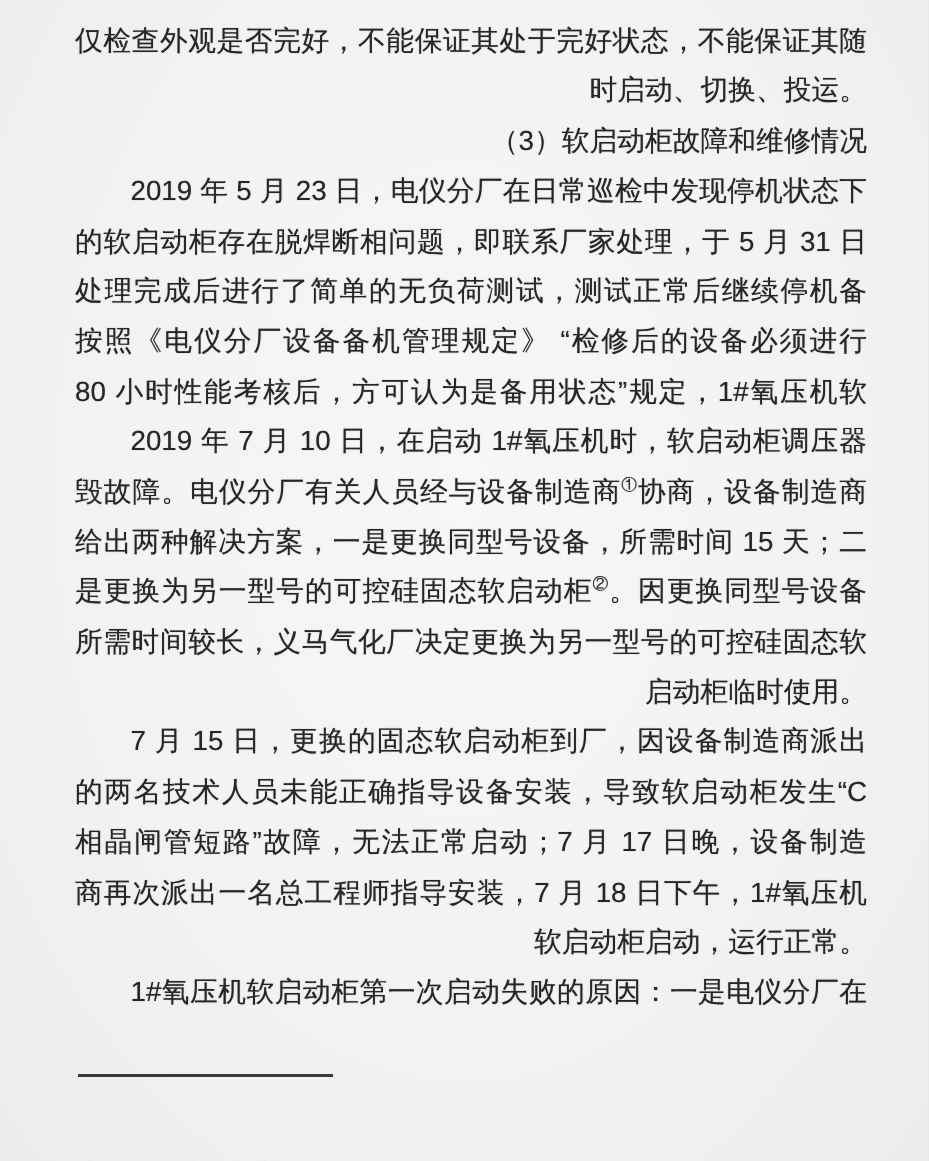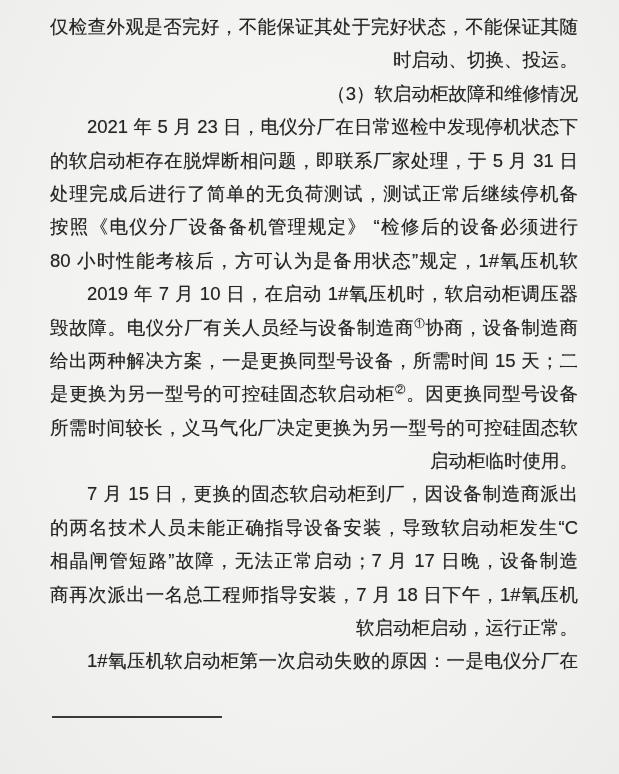--- a/index.html
+++ b/index.html
@@ -69,21 +69,21 @@
   }
 </style>
 </head>
 <body>
 
 <div class="page">
   <div class="body-text">
     <div class="line stretch">仅检查外观是否完好，不能保证其处于完好状态，不能保证其随</div>
     <div class="line">时启动、切换、投运。</div>
     <div class="line indent">（3）软启动柜故障和维修情况</div>
-    <div class="line indent stretch">2021 年 5 月 23 日，电仪分厂在日常巡检中发现停机状态下</div>
+    <div class="line indent stretch">2019 年 5 月 23 日，电仪分厂在日常巡检中发现停机状态下</div>
     <div class="line stretch">的软启动柜存在脱焊断相问题，即联系厂家处理，于 5 月 31 日</div>
     <div class="line stretch">处理完成后进行了简单的无负荷测试，测试正常后继续停机备用。</div>
     <div class="line stretch">按照《电仪分厂设备备机管理规定》 “检修后的设备必须进行</div>
     <div class="line stretch">80 小时性能考核后，方可认为是备用状态”规定，1#氧压机软</div>
     <div class="line indent stretch">2019 年 7 月 10 日，在启动 1#氧压机时，软启动柜调压器烧</div>
     <div class="line stretch sup-wrap">毁故障。电仪分厂有关人员经与设备制造商<sup>①</sup>协商，设备制造商</div>
     <div class="line stretch">给出两种解决方案，一是更换同型号设备，所需时间 15 天；二</div>
     <div class="line stretch sup-wrap">是更换为另一型号的可控硅固态软启动柜<sup>②</sup>。因更换同型号设备</div>
     <div class="line stretch">所需时间较长，义马气化厂决定更换为另一型号的可控硅固态软</div>
     <div class="line">启动柜临时使用。</div>

